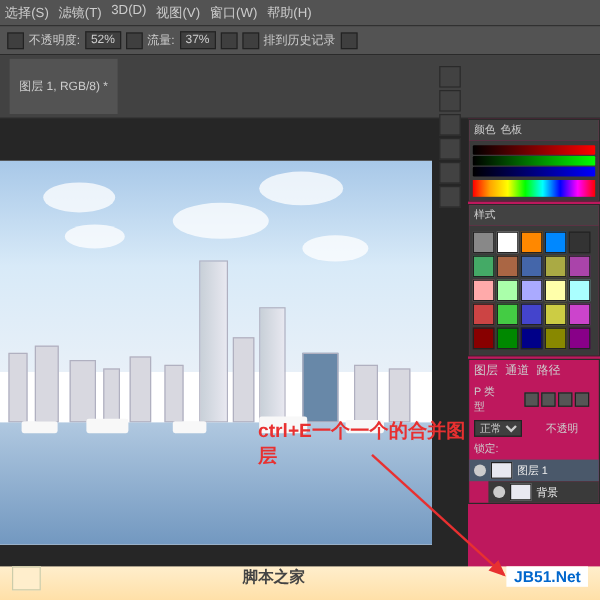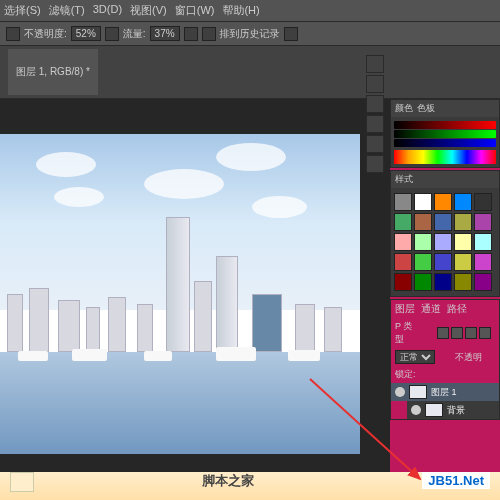--- a/index.html
+++ b/index.html
@@ -95,20 +95,21 @@
       <div class="building" style="left:70%;width:30px;height:18%;background:#6888a8"></div>
       <div class="building" style="left:82%;width:20px;height:15%"></div>
       <div class="building" style="left:90%;width:18px;height:14%"></div>
       <div class="water"></div>
       <div class="boat" style="left:5%;width:30px;height:10px"></div>
       <div class="boat" style="left:20%;width:35px;height:12px"></div>
       <div class="boat" style="left:40%;width:28px;height:10px"></div>
       <div class="boat" style="left:60%;width:40px;height:14px"></div>
       <div class="boat" style="left:80%;width:32px;height:11px"></div>
     </div>
+    <div class="annotation" style="top:250px;left:215px">ctrl+E一个一个的合并图层</div>
     <svg class="arrow" style="top:270px;left:300px" width="140" height="140">
       <defs>
           <marker id="ah" markerWidth="8" markerHeight="8" refX="6" refY="3" orient="auto">
             <polygon points="0 0, 7 3, 0 6" fill="#e83030"></polygon>
           </marker>
         </defs>
       <line x1="10" y1="10" x2="120" y2="110" stroke="#e83030" stroke-width="2" marker-end="url(#ah)"></line>
     </svg>
   </div>
 

